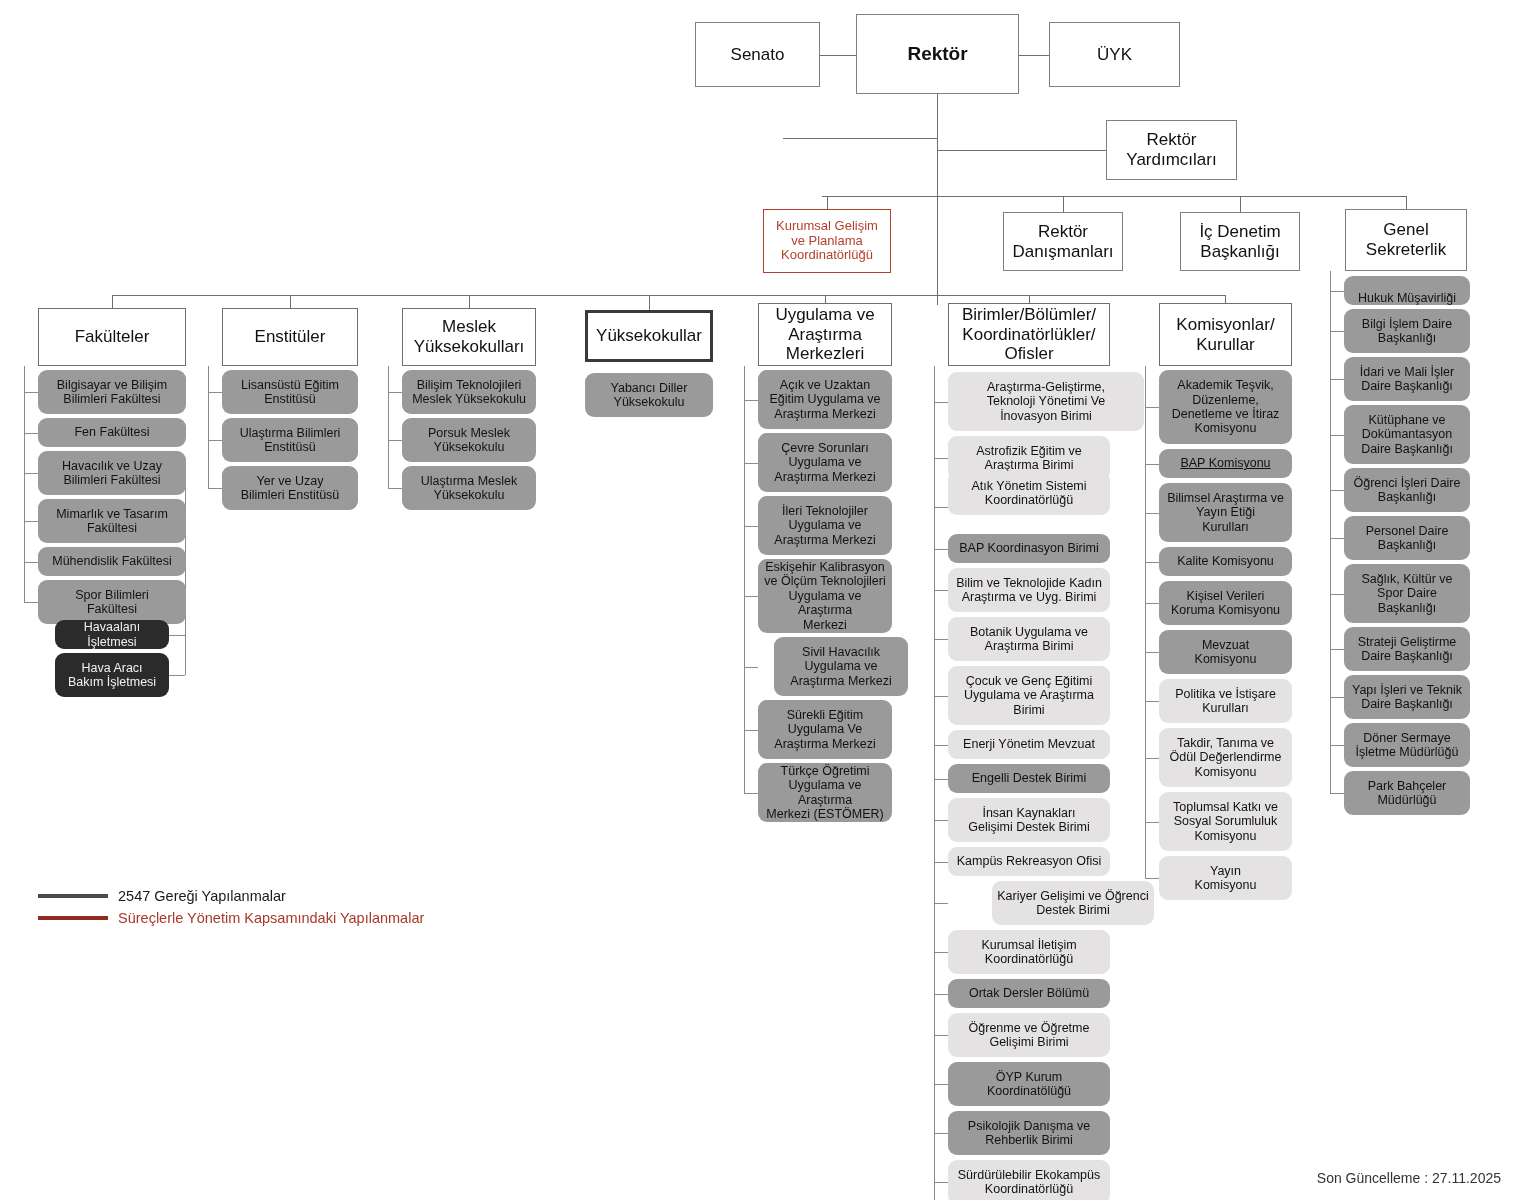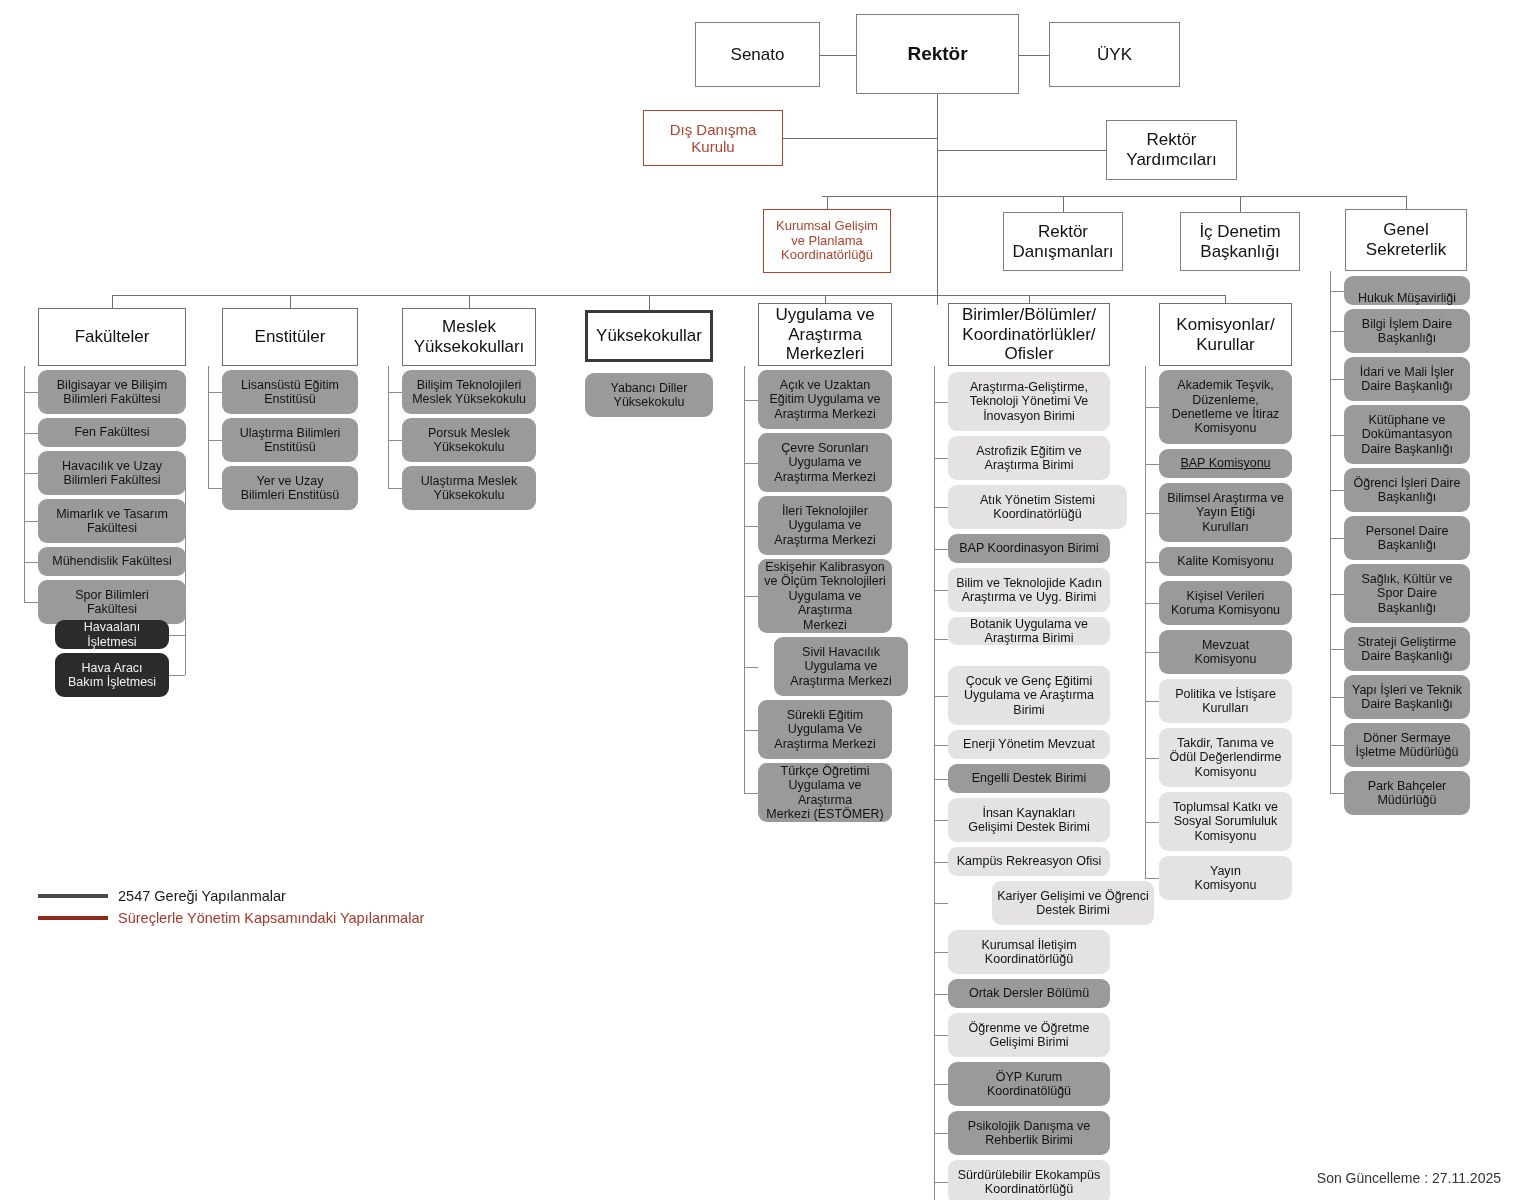--- a/index.html
+++ b/index.html
@@ -207,24 +207,20 @@
   </div>
 
   <div class="box node-white bold" style="left:856px;top:14px;width:163px;height:80px;">
     <span style="white-space: pre-line;">Rektör</span>
   </div>
 
   <div class="box node-white" style="left:1049px;top:22px;width:131px;height:65px;">
     <span style="white-space: pre-line;">ÜYK</span>
   </div>
 
-  <div class="box node-red big" style="left:643px;top:110px;width:140px;height:56px;">
-    <span style="white-space: pre-line;">Dış Danışma
-Kurulu</span>
-  </div>
 
   <div class="box node-white" style="left:1106px;top:120px;width:131px;height:60px;">
     <span style="white-space: pre-line;">Rektör
 Yardımcıları</span>
   </div>
 
   <div class="box node-red" style="left:763px;top:209px;width:128px;height:64px;">
     <span style="white-space: pre-line;">Kurumsal Gelişim
 ve  Planlama
 Koordinatörlüğü</span>
@@ -355,41 +351,41 @@
       <div class="box node-mid" style="left:758px;top:763px;width:134px;height:59px;">
         <span style="white-space: pre-line;">Türkçe Öğretimi
 Uygulama ve Araştırma
 Merkezi (ESTÖMER)</span>
       </div>
       <div class="box node-head" style="left:948px;top:303px;width:162px;height:63px;">
         <span style="white-space: pre-line;">Birimler/Bölümler/
 Koordinatörlükler/
 Ofisler</span>
       </div>
-      <div class="box node-light" style="left:948px;top:372px;width:162px;height:59px;justify-content:center;">
+      <div class="box node-light" style="left:948px;top:372px;width:196px;height:59px;justify-content:center;">
         <span style="white-space: pre-line;">Araştırma-Geliştirme,
 Teknoloji Yönetimi Ve
 İnovasyon Birimi</span>
       </div>
       <div class="box node-light" style="left:948px;top:436px;width:162px;height:44px;">
         <span style="white-space: pre-line;">Astrofizik Eğitim ve
 Araştırma Birimi</span>
       </div>
-      <div class="box node-light" style="left:948px;top:485px;width:179px;height:44px;">
+      <div class="box node-light" style="left:948px;top:471px;width:162px;height:44px;">
         <span style="white-space: pre-line;">Atık Yönetim Sistemi
 Koordinatörlüğü</span>
       </div>
       <div class="box node-mid" style="left:948px;top:534px;width:162px;height:29px;">
         <span style="white-space: pre-line;">BAP Koordinasyon Birimi</span>
       </div>
       <div class="box node-light" style="left:948px;top:568px;width:162px;height:44px;">
         <span style="white-space: pre-line;">Bilim ve Teknolojide Kadın
 Araştırma ve Uyg. Birimi</span>
       </div>
-      <div class="box node-light" style="left:948px;top:617px;width:162px;height:28px;">
+      <div class="box node-light" style="left:948px;top:617px;width:162px;height:44px;">
         <span style="white-space: pre-line;">Botanik Uygulama ve
 Araştırma Birimi</span>
       </div>
       <div class="box node-light" style="left:948px;top:666px;width:162px;height:59px;">
         <span style="white-space: pre-line;">Çocuk ve Genç Eğitimi
 Uygulama ve Araştırma
 Birimi</span>
       </div>
       <div class="box node-light" style="left:948px;top:730px;width:162px;height:29px;">
         <span style="white-space: pre-line;">Enerji Yönetim Mevzuat</span>

